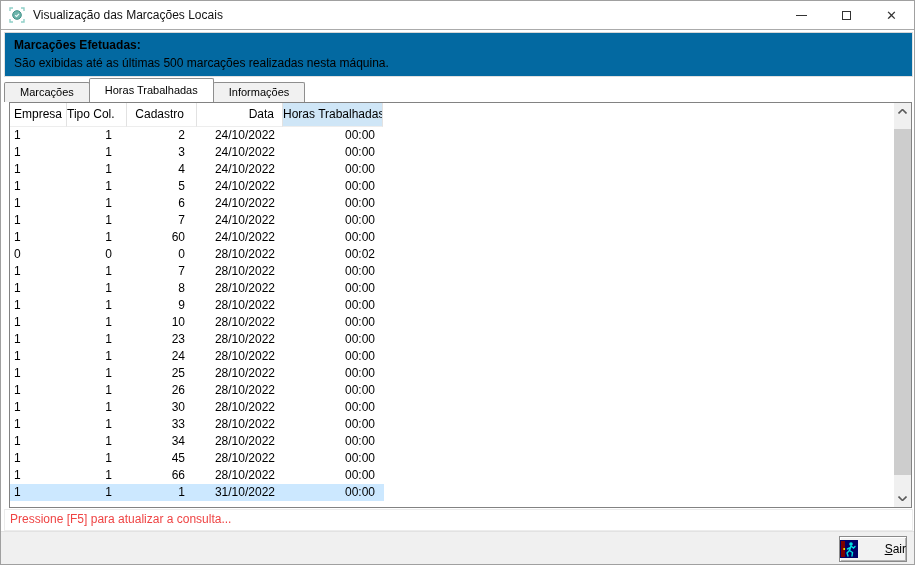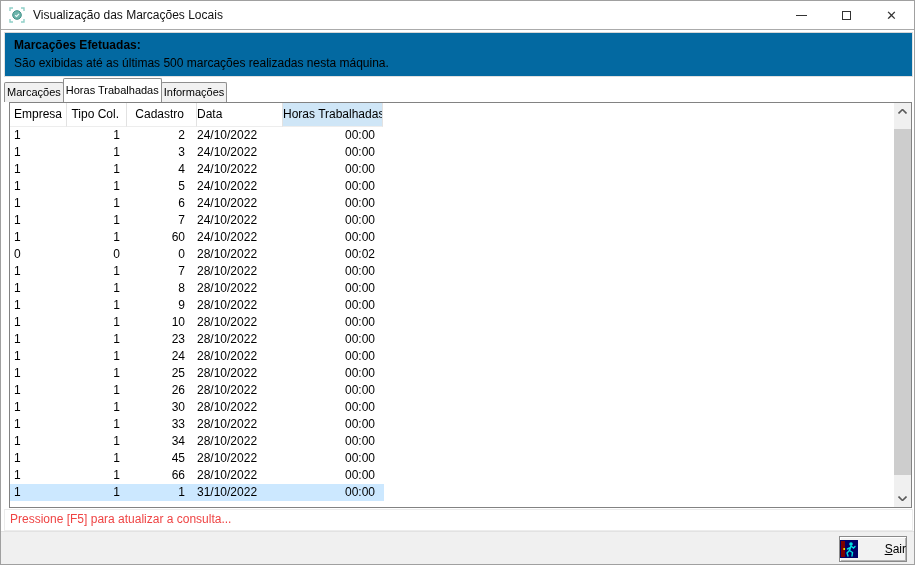--- a/index.html
+++ b/index.html
@@ -20,37 +20,37 @@
   .glyph-max{width:9px;height:9px;border:1px solid #333;}
   .glyph-close{font-size:13px;color:#333;line-height:1;}
   
   .header-panel{position:absolute;left:3px;top:31px;width:909px;height:45px;background:#0369a1;
     border:1px solid #e0e0e0;border-top-color:#d6d6d6;}
   .header-title{position:absolute;left:9px;top:5px;font-size:12px;font-weight:bold;}
   .header-subtitle{position:absolute;left:9px;top:23px;font-size:12px;}
   
   .tab-strip{position:absolute;left:3px;top:77px;height:24px;display:flex;align-items:flex-end;}
   .tab{height:20px;background:#f1f1f1;border:1px solid #8e8e8e;border-bottom:none;
-    border-radius:2px 2px 0 0;padding:0 2px;font-size:11px;line-height:19px;white-space:nowrap;
+    border-radius:2px 2px 0 0;padding:0 15px;font-size:11px;line-height:19px;white-space:nowrap;
     position:relative;z-index:1;}
   .tab.active{height:24px;background:#ffffff;line-height:23px;z-index:3;margin:0 -1px;}
   
   .table-box{position:absolute;left:8px;top:101px;width:903px;height:406px;background:#fff;
     border:1px solid #828282;overflow:hidden;}
   .grid-header{display:flex;height:24px;width:374px;font-size:12px;}
   .gh-cell{height:24px;line-height:23px;border-right:1px solid #e2e2e2;border-bottom:1px solid #ededed;
     white-space:nowrap;overflow:hidden;}
   .grid-rows{position:absolute;left:0;top:24px;}
   .row{display:flex;height:17px;width:374px;font-size:12px;line-height:17px;}
   .row.selected{background:#cce8ff;}
   .cell{height:17px;white-space:nowrap;overflow:hidden;}
   .c0{width:57px;text-align:left;padding-left:4px;}
-  .c1{width:60px;text-align:right;padding-right:7px;}
+  .c1{width:60px;text-align:right;padding-right:15px;}
   .c2{width:70px;text-align:right;padding-right:12px;}
-  .c3{width:86px;text-align:left;padding-right:26px;}
+  .c3{width:86px;text-align:right;padding-right:8px;}
   .c4{width:100px;text-align:right;padding-right:8px;}
   .gh-cell.c4{text-align:center;padding-right:0;background:#cfe6f7;}
   
   .scrollbar{position:absolute;right:0;top:0;width:17px;height:404px;background:#f0f0f0;}
   .sb-btn{position:absolute;left:0;width:17px;height:17px;display:flex;align-items:center;justify-content:center;background:#f0f0f0;}
   .sb-up{top:0;} .sb-down{bottom:0;}
   .sb-thumb{position:absolute;left:0;top:26px;width:17px;height:346px;background:#cdcdcd;}
   
   .status-bar{position:absolute;left:3px;top:508px;width:909px;height:22px;background:#ffffff;
     border:1px solid #ececec;}

